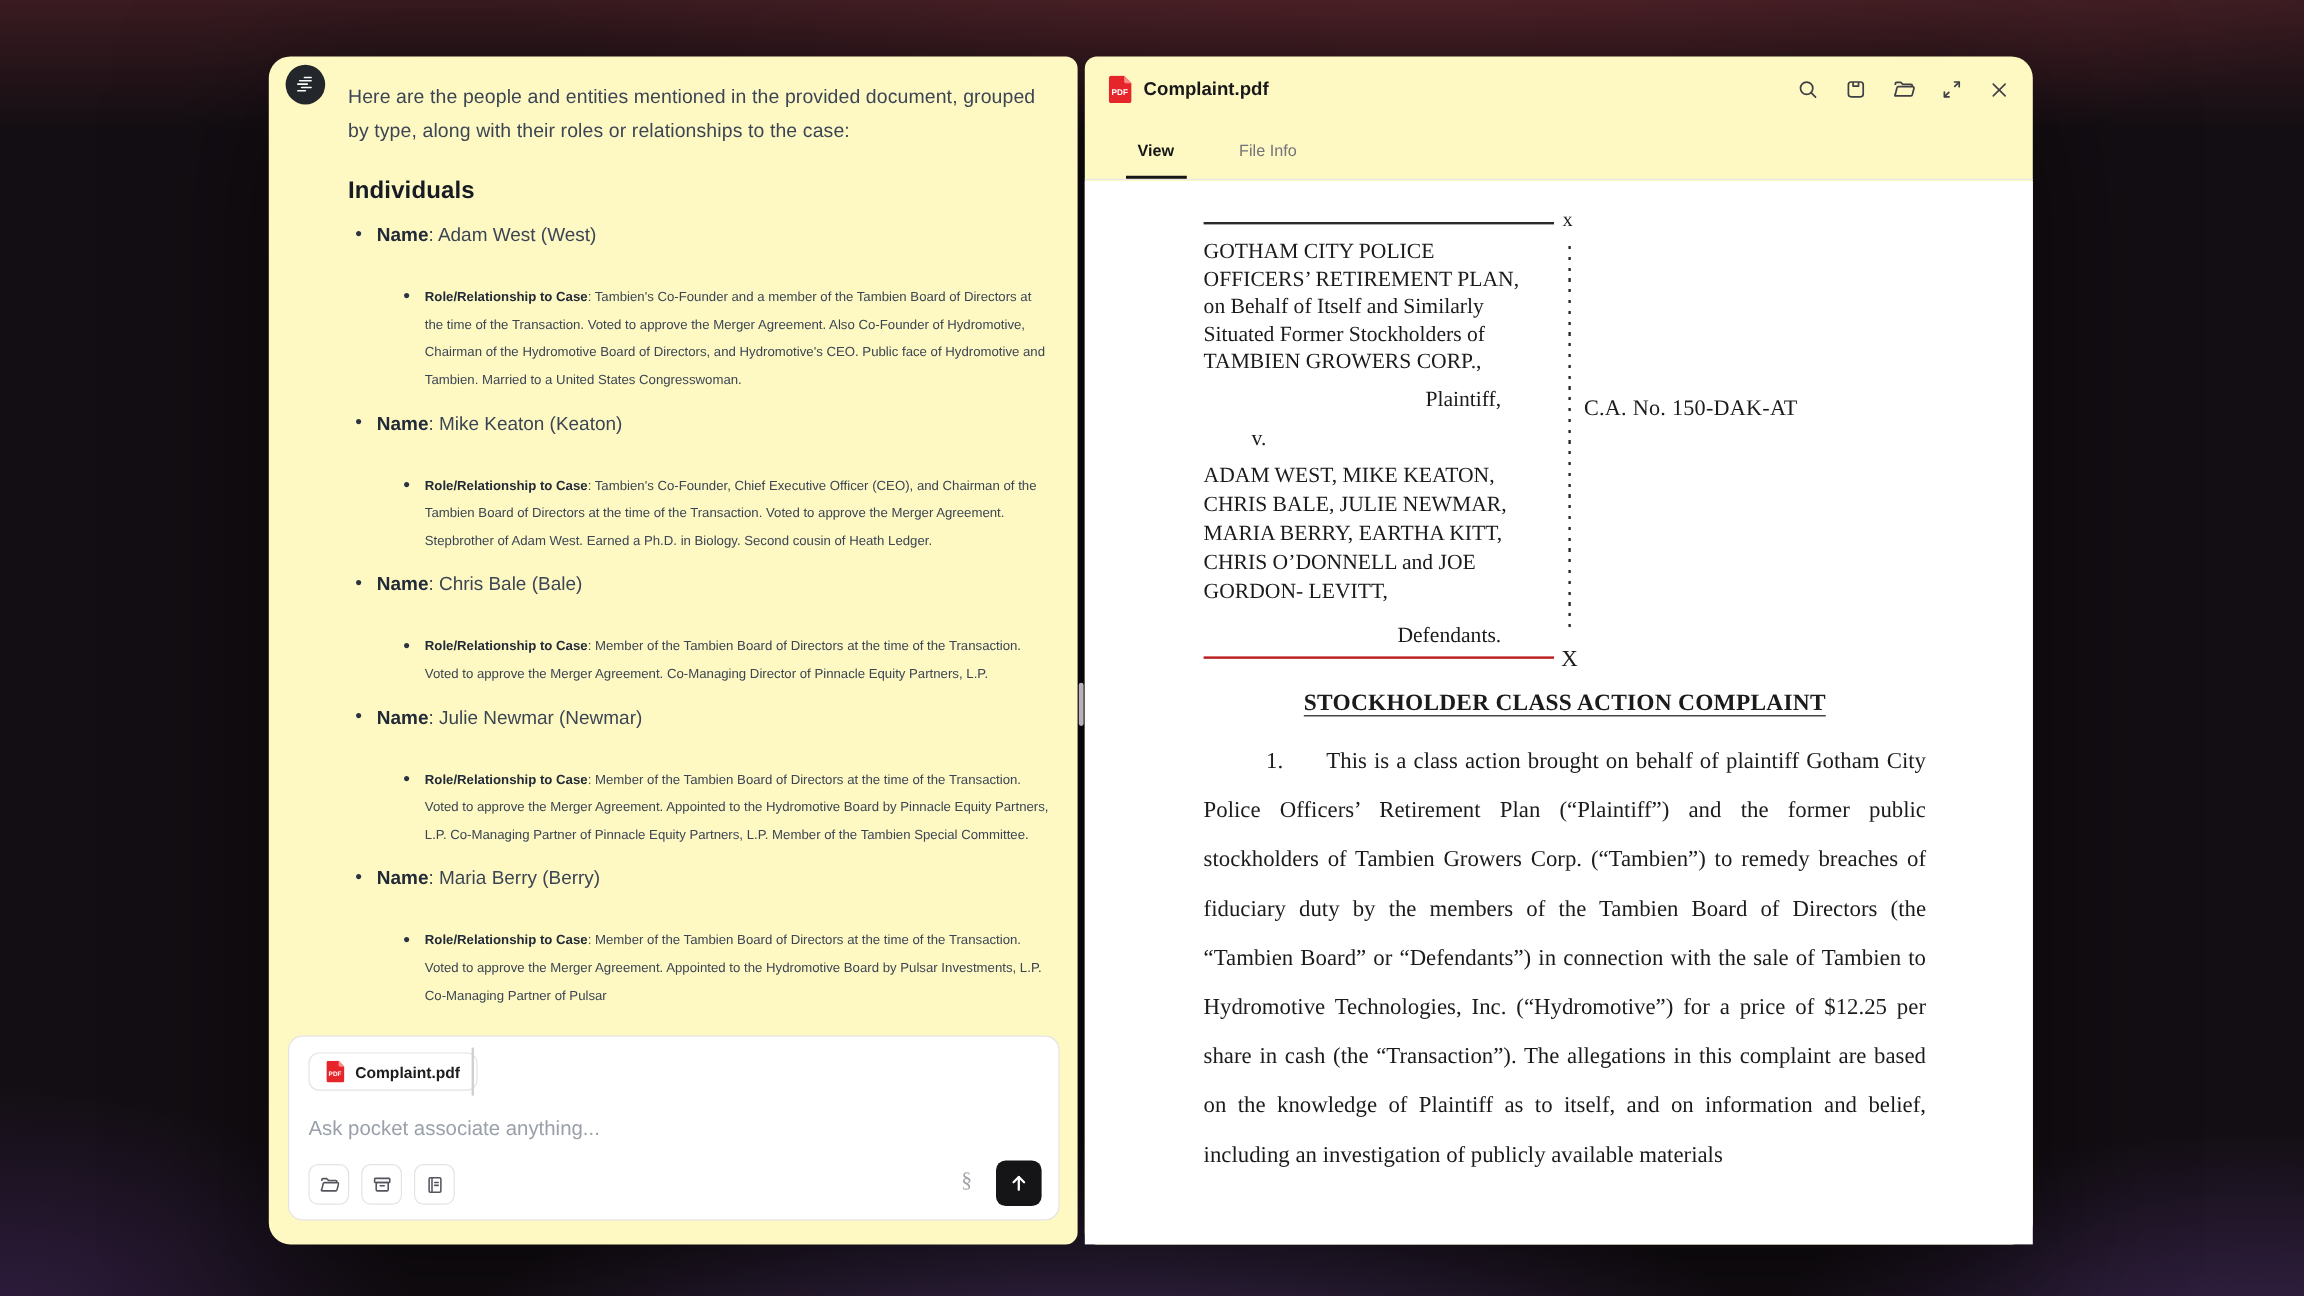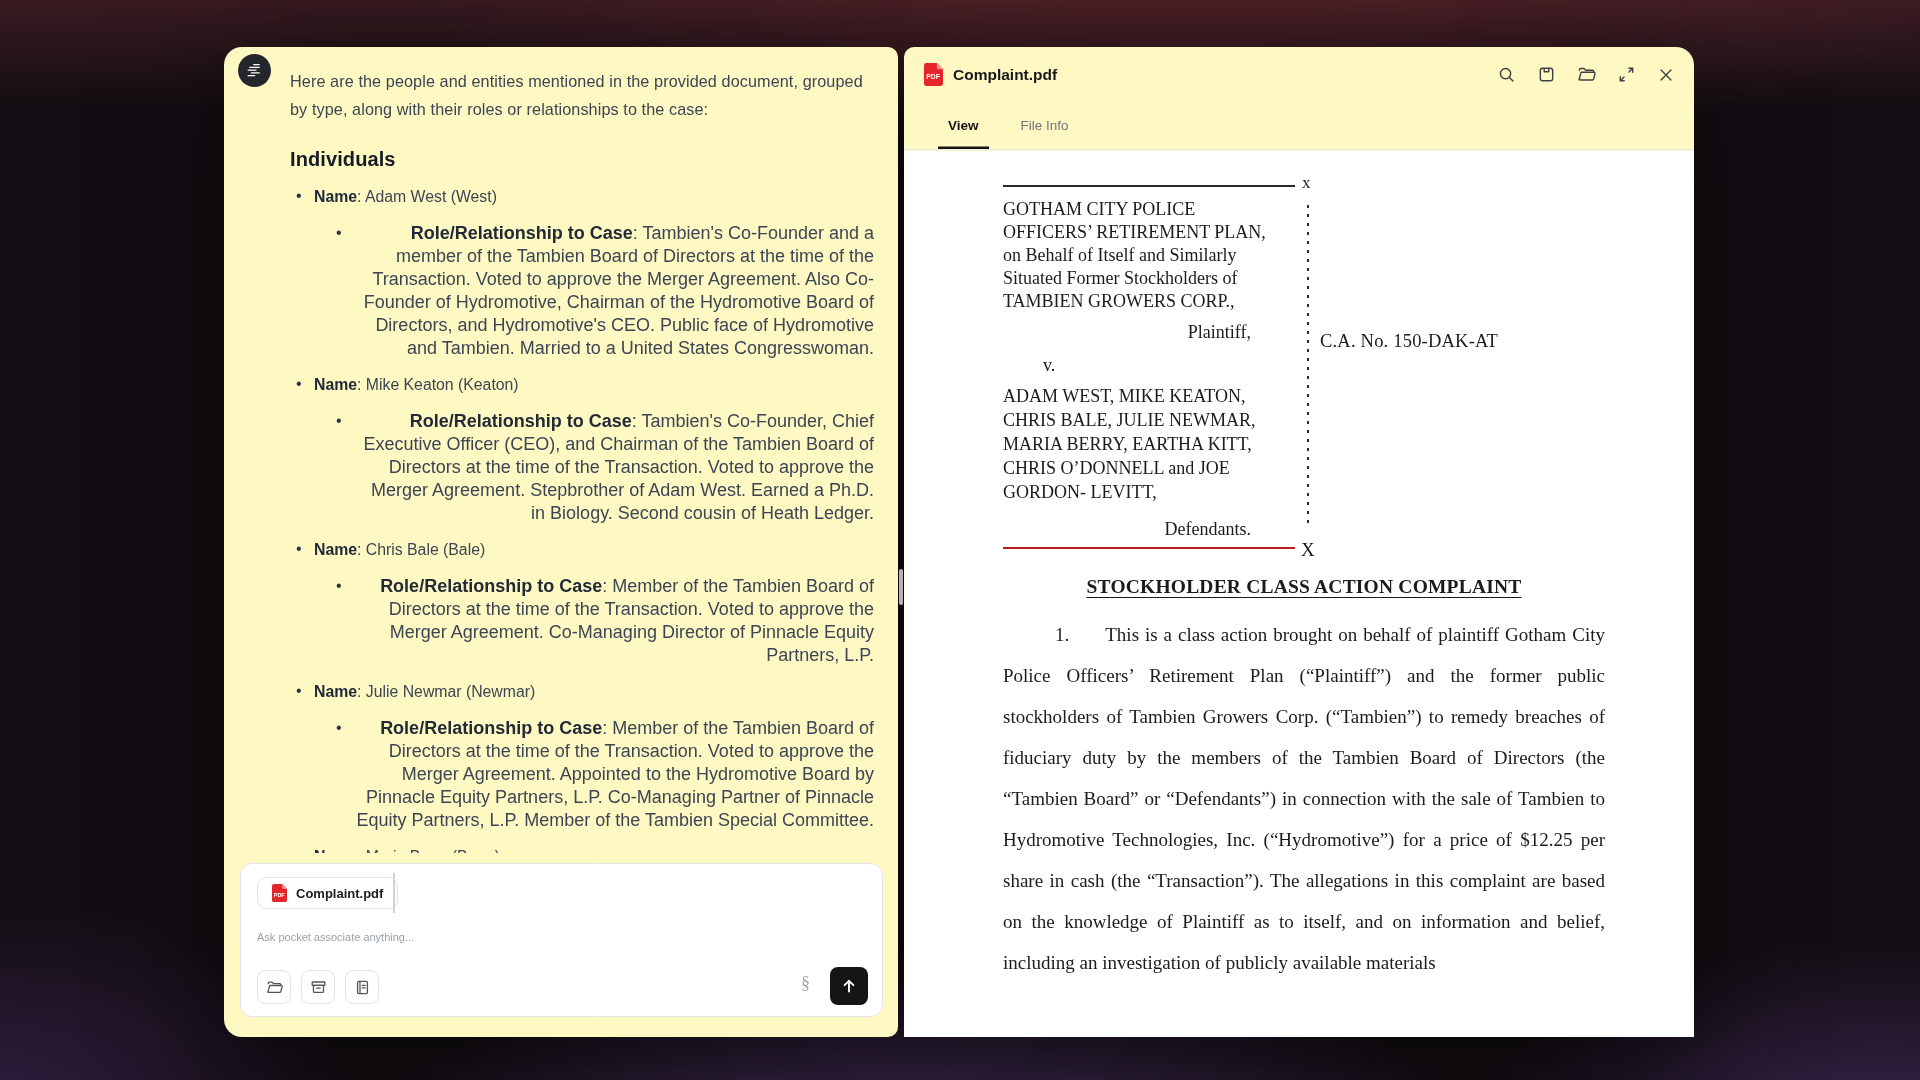--- a/index.html
+++ b/index.html
@@ -39,41 +39,41 @@
   .chat-scroll{
     position:absolute; left:0; right:0; top:0; height:806px;
     padding:21px 24px 0 66px; overflow:hidden;
     color:#3c4554; font-size:16.2px;
   }
   .intro{ line-height:27.5px; margin-bottom:25px; letter-spacing:.1px; }
   .sec-heading{ font-size:20px; font-weight:700; color:#161b24; margin-bottom:14px; letter-spacing:.1px; }
   ul.people{ list-style:none; }
   li.p-name{ position:relative; padding-left:24px; line-height:23px; font-size:15.8px; margin-top:13px; }
   ul.people > li.p-name:first-child{ margin-top:2px; }
-  li.p-role{ position:relative; margin-left:40px; padding-left:24px; line-height:23px; font-size:18px; margin-top:14px;text-align:right; }
+  li.p-role{ position:relative; margin-left:40px; padding-left:24px; line-height:23px; font-size:11px; margin-top:29px; }
   li.p-name::before, li.p-role::before{
     content:"•"; position:absolute; left:6px; top:-1px; font-size:16px; color:#2b3442;
   }
   .blabel{ font-weight:700; color:#222a38; }
   .blabel::after{ content:": "; font-weight:400; color:#3c4554; }
 
   .composer{
     position:absolute; left:16px; right:15px; top:816px; height:154px;
     border:1px solid #e4e4e7; border-radius:12px; background:#fff;
   }
   .chip{
     position:absolute; left:16px; top:13px; height:32px;
     display:inline-flex; align-items:center; gap:9px; padding:0 14px;
     border:1px solid #e4e4e7; border-radius:9px; background:#fff;
     font-size:13px; font-weight:700; color:#1c1c1f; cursor:pointer;
   }
   .chip-caret{ position:absolute; left:152px; top:9px; width:2px; height:40px; background:#cfcfd4; }
   .ask{
     position:absolute; left:16px; top:67px; width:560px; border:none; outline:none;
-    font-family:"Liberation Sans", sans-serif; font-size:11px; color:#1c1c1f;
+    font-family:"Liberation Sans", sans-serif; font-size:17px; color:#1c1c1f;
   }
   .ask::placeholder{ color:#9aa0aa; }
   .tool-row{ position:absolute; left:16px; bottom:12px; display:flex; gap:10px; }
   .tool-btn{
     width:34px; height:34px; border:1px solid #e4e4e7; border-radius:8px; background:#fff;
     display:grid; place-items:center; cursor:pointer;
   }
   .sec-sym{
     position:absolute; right:72px; bottom:22px; font-family:"Liberation Serif", serif;
     font-size:18px; color:#a3a3ab; background:none; border:none; cursor:pointer;
@@ -81,21 +81,21 @@
   .send-btn{
     position:absolute; right:14px; bottom:11px; width:38px; height:38px;
     background:#151517; border:none; border-radius:8px; display:grid; place-items:center; cursor:pointer;
   }
 
   
   .v-header{ height:55px; display:flex; align-items:center; padding:0 12px 0 20px; }
   .v-title{ font-size:15.5px; font-weight:700; color:#18181b; margin-left:10px; }
   .v-actions{ margin-left:auto; display:flex; gap:8px; }
   .icon-btn{ width:32px; height:32px; border:none; background:none; display:grid; place-items:center; cursor:pointer; border-radius:6px; }
-  .v-tabs{ height:48px; border-bottom:1px solid #e8e8ea; display:flex; padding-left:34px; gap:22px; }
+  .v-tabs{ height:48px; border-bottom:1px solid #e8e8ea; display:flex; padding-left:34px; gap:34px; }
   .tab{ display:flex; align-items:center; padding:0 10px; font-size:13.5px; color:#73737b; cursor:pointer; border:none; background:none; }
   .tab.active{ color:#151517; font-weight:700; box-shadow:inset 0 -2.5px 0 #151517; }
 
   .doc-scroll{
     position:absolute; left:0; right:0; top:104px; bottom:0; overflow:hidden;
     padding:34px 0 0 99px; background:#fff;
     font-family:"Liberation Serif", serif; color:#1b1b1b;
   }
   .docpage{ width:602px; }
   .caption{ position:relative; width:602px; height:364px; font-size:18px; }

